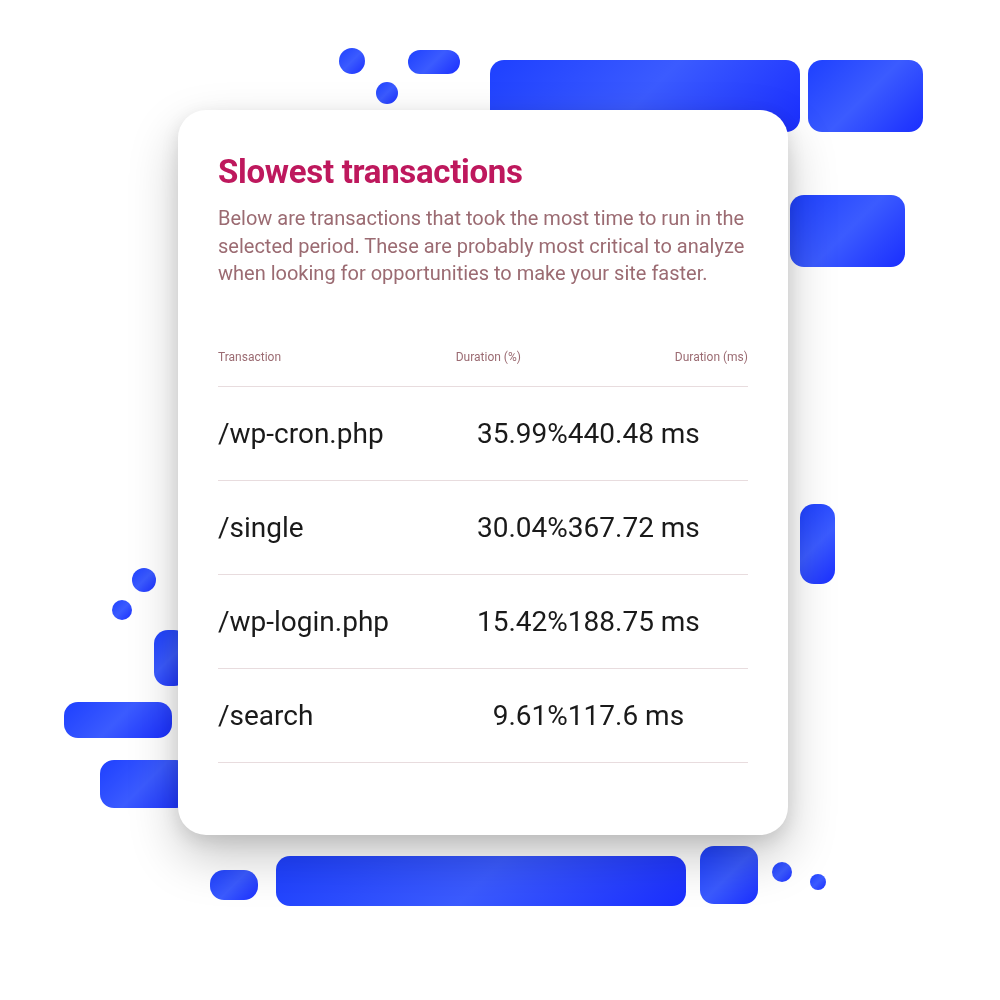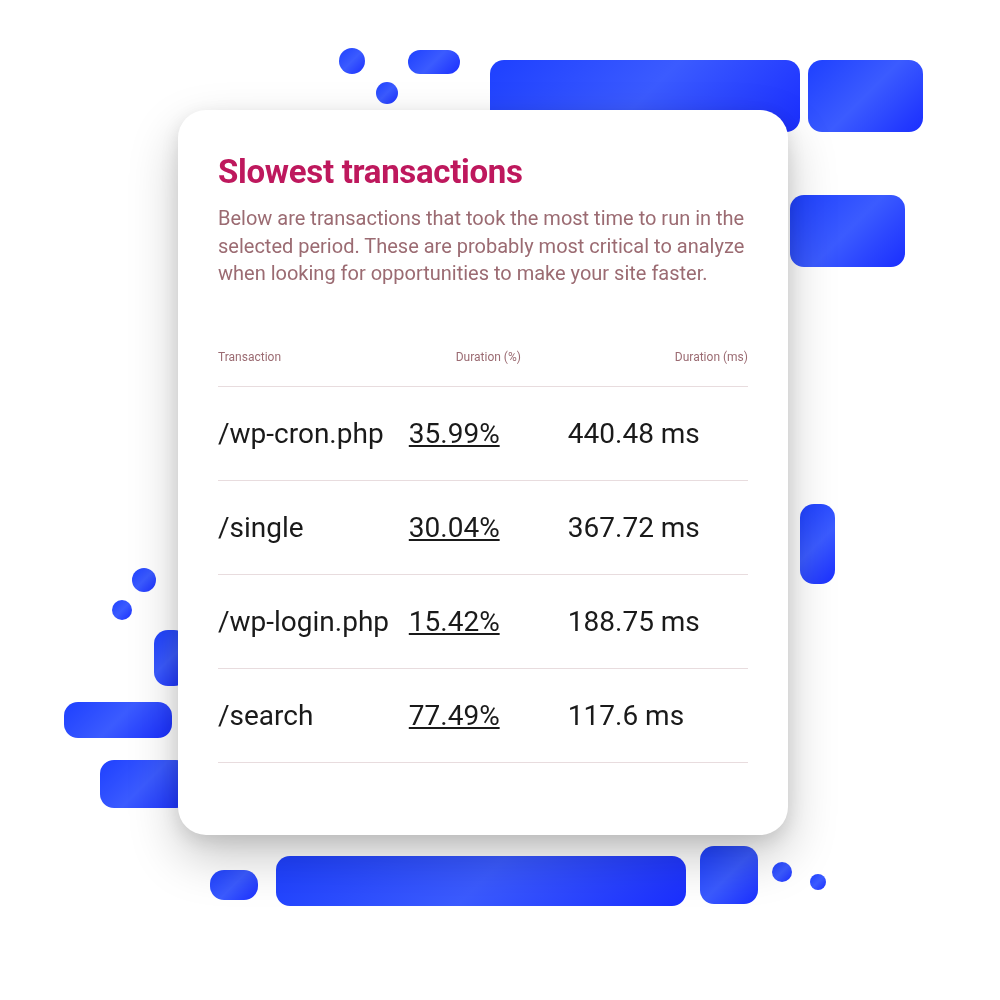--- a/index.html
+++ b/index.html
@@ -73,22 +73,21 @@
       font-weight: 400;
       color: #1A1A1A;
       padding: 30px 0;
       border-bottom: 1px solid #E8DCDE;
     }
     tbody td:nth-child(1) {
       width: 36%;
     }
     tbody td:nth-child(2) {
       width: 30%;
-      text-align: left;
-      text-decoration: underline;
+      text-align: right;
     }
     tbody td:nth-child(3) {
       width: 34%;
       text-align: left;
     }
   </style>
 </head>
 <body>
 
 <div class="deco rect" style="left:490px; top:60px; width:310px; height:72px;"></div>
@@ -134,18 +133,18 @@
         <td>30.04%</td>
         <td>367.72 ms</td>
       </tr>
       <tr>
         <td>/wp-login.php</td>
         <td>15.42%</td>
         <td>188.75 ms</td>
       </tr>
       <tr>
         <td>/search</td>
-        <td>77.49%</td>
+        <td>9.61%</td>
         <td>117.6 ms</td>
       </tr>
     </tbody>
   </table>
 </div>
 
 </body></html>

